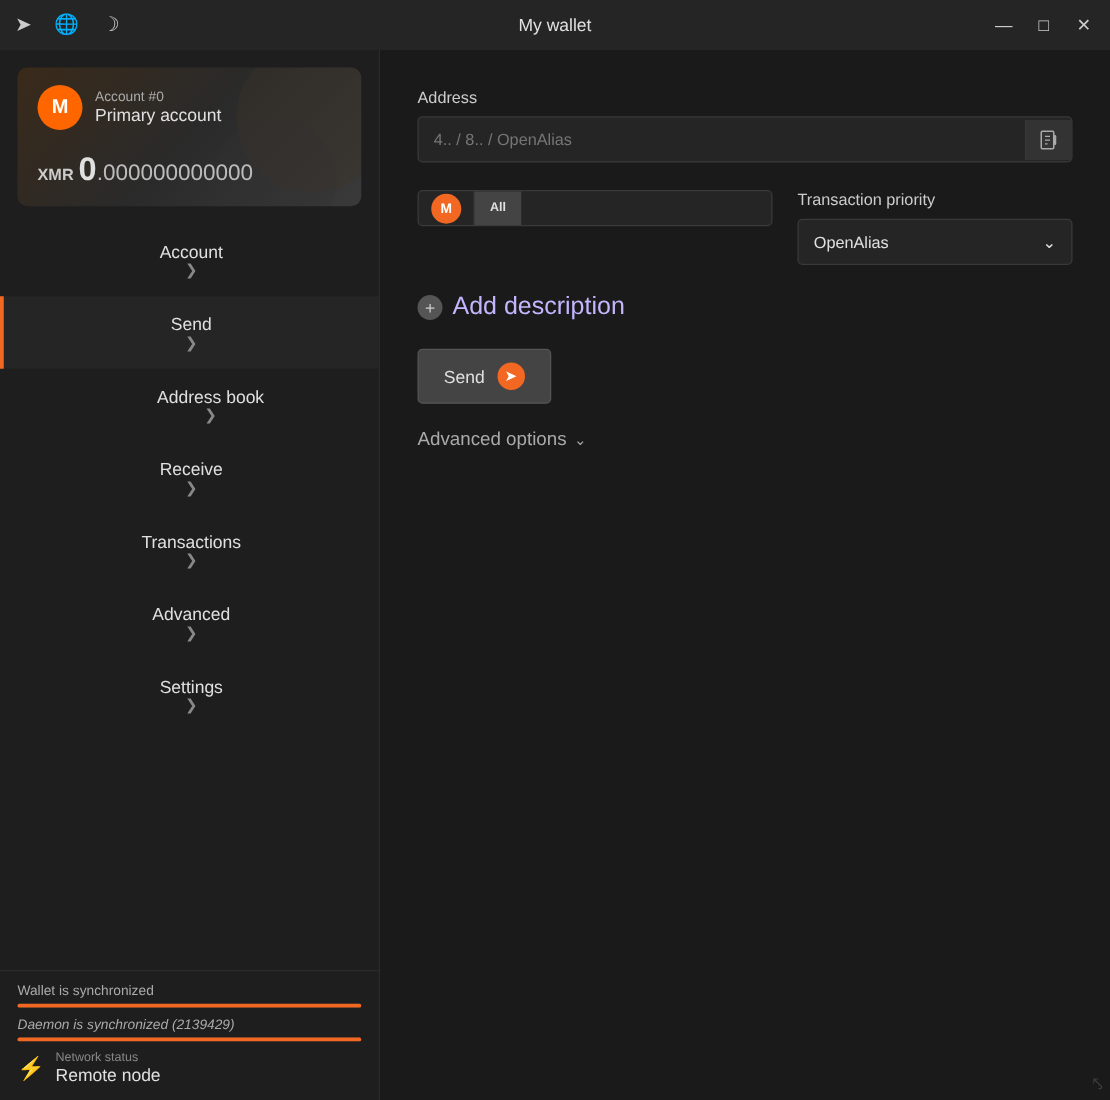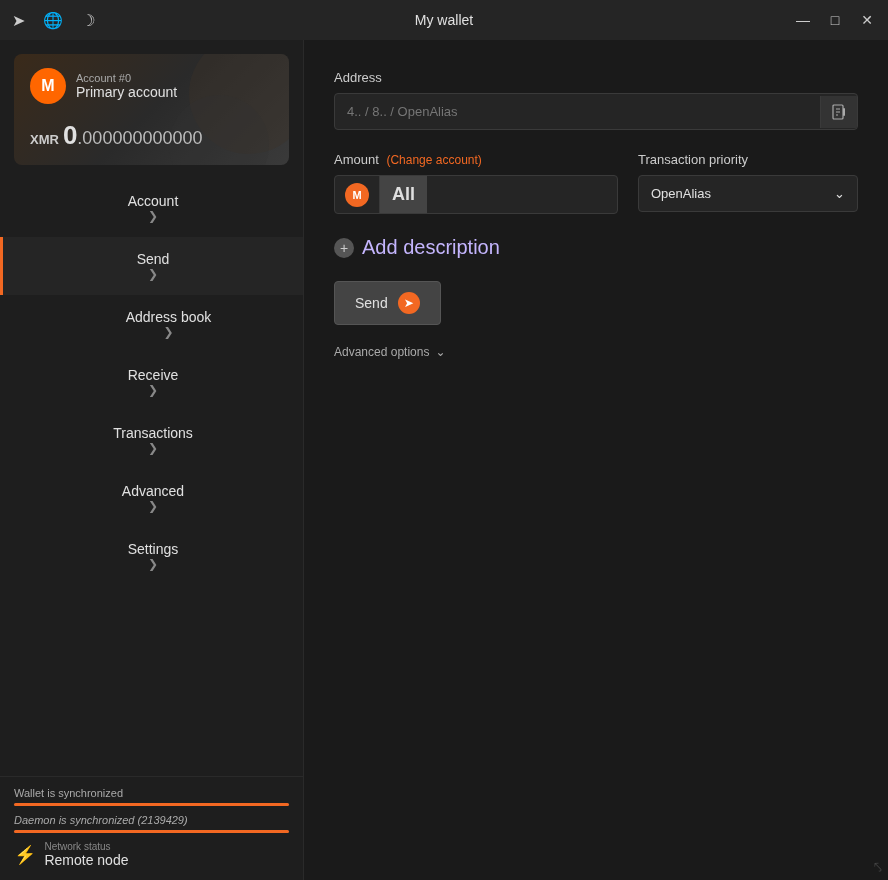--- a/index.html
+++ b/index.html
@@ -339,21 +339,21 @@
       padding: 10px 0;
       outline: none;
     }
     .all-btn {
       background: #444;
       border: none;
       border-left: 1px solid #3a3a3a;
       padding: 8px 12px;
       cursor: pointer;
       color: #e0e0e0;
-      font-size: 18px;
+      font-size: 10px;
       font-weight: 600;
     }
 
     .priority-block {
       width: 220px;
     }
     .priority-label {
       font-size: 13px;
       color: #ccc;
       margin-bottom: 8px;
@@ -420,21 +420,21 @@
       color: white;
     }
 
     .advanced-options {
       display: flex;
       align-items: center;
       gap: 6px;
       cursor: pointer;
     }
     .advanced-options-text {
-      font-size: 12px;
+      font-size: 15px;
       color: #aaa;
     }
     .advanced-chevron {
       color: #aaa;
       font-size: 12px;
     }
 
     .resize-handle {
       position: absolute;
       bottom: 4px;
@@ -540,24 +540,20 @@
           <line x1="5" y1="5" x2="9" y2="5" stroke="#aaa" stroke-width="1"></line>
           <line x1="5" y1="8" x2="9" y2="8" stroke="#aaa" stroke-width="1"></line>
           <line x1="5" y1="11" x2="7" y2="11" stroke="#aaa" stroke-width="1"></line>
           <rect x="12" y="4" width="2" height="8" rx="1" fill="#aaa"></rect>
         </svg>
       </button>
     </div>
 
     <div class="amount-section">
       <div class="amount-block">
-        <div class="amount-label">
-          <span>Amount</span>
-          <span style="color:#f26822; font-size:12px; margin-left:4px;">(Change account)</span>
-        </div>
         <div class="amount-input-row">
           <div class="amount-monero-icon">
             <div class="monero-circle">M</div>
           </div>
           <button class="all-btn">All</button>
         </div>
       </div>
       <div class="priority-block">
         <div class="priority-label">Transaction priority</div>
         <div class="priority-select">

